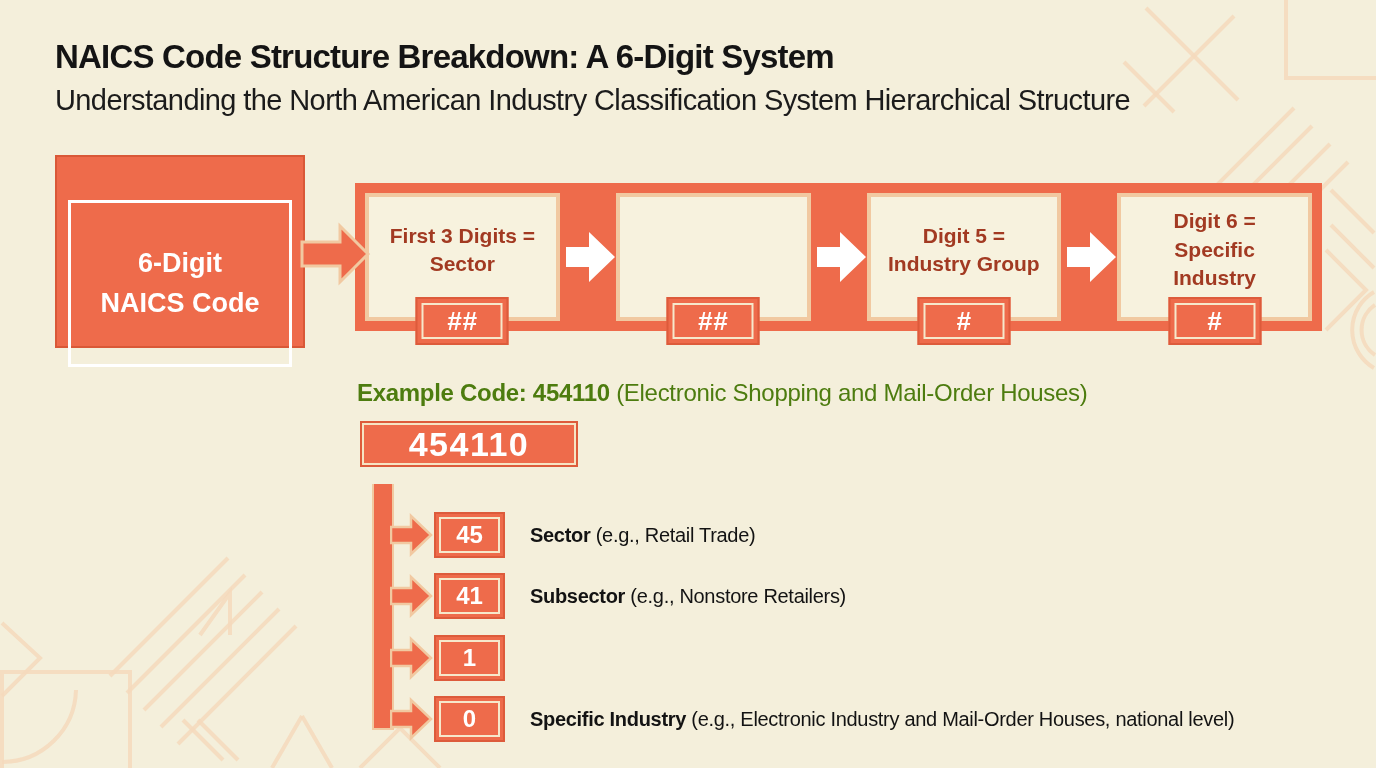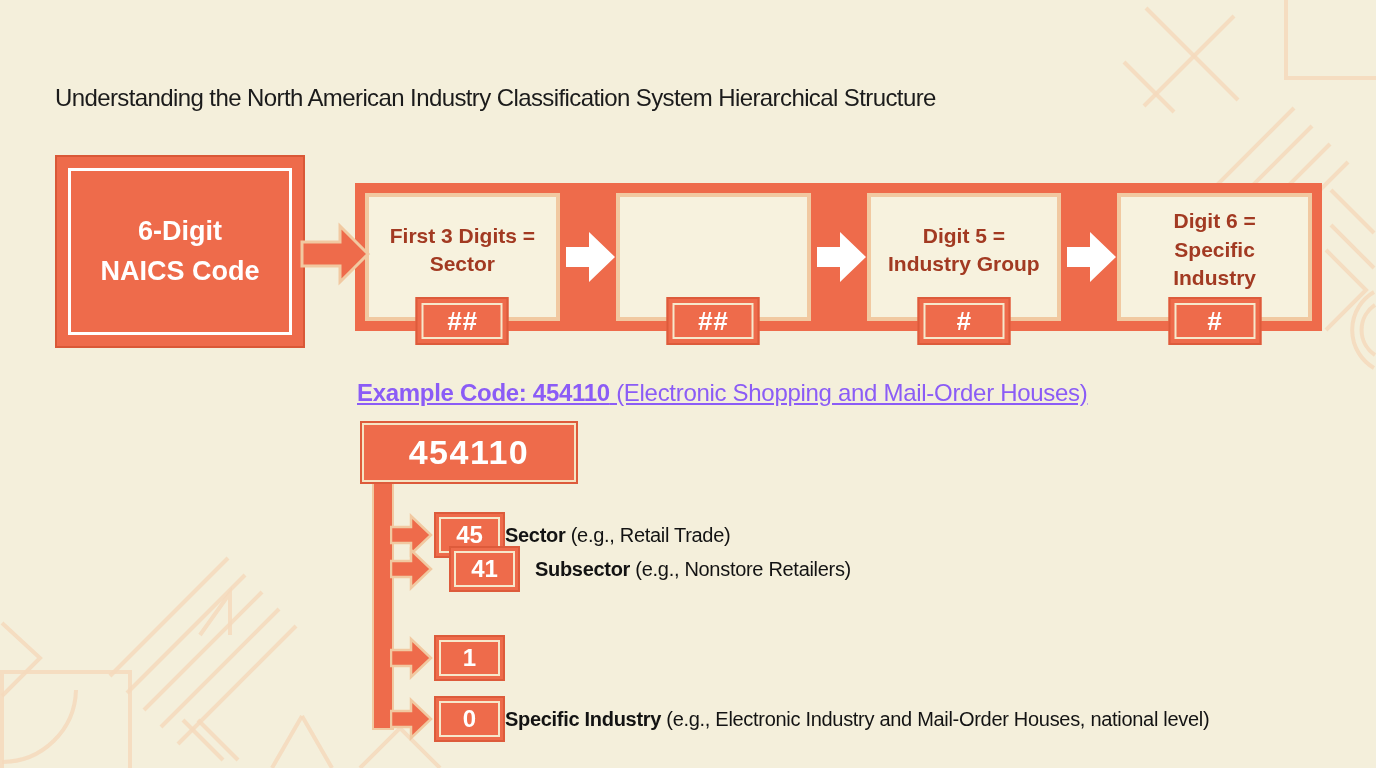--- a/index.html
+++ b/index.html
@@ -10,33 +10,33 @@
   }
   svg.decor { position:absolute; pointer-events:none; }
   svg.decor path, svg.decor line, svg.decor polyline { stroke:#F4D9BC; stroke-width:4; fill:none; opacity:.85; }
 
   .title {
     position:absolute; left:55px; top:38px;
     font-size:33px; font-weight:bold; color:#141414; letter-spacing:-0.8px;
   }
   .subtitle {
     position:absolute; left:55px; top:84px;
-    font-size:24px; font-weight:400; color:#1b1b1b; letter-spacing:-0.6px;
+    font-size:29px; font-weight:400; color:#1b1b1b; letter-spacing:-0.6px;
   }
   .pre { white-space:pre-line; }
 
   
   .source-box {
     position:absolute; left:55px; top:155px; width:250px; height:193px;
     background:#EE6B4B; border:2px solid #D95837; box-sizing:border-box; padding:11px;
   }
   .source-inner {
     width:100%; height:100%; box-sizing:border-box; border:3px solid #FFFFFF;
     display:flex; align-items:center; justify-content:center; text-align:center;
-    color:#FFFFFF; font-size:27px; font-weight:bold; line-height:1.45;
+    color:#FFFFFF; font-size:27px; font-weight:bold; line-height:1.45;margin-top:32px;
   }
 
   
   .connector { position:absolute; left:300px; top:222px; width:72px; height:64px; z-index:3; }
 
   
   .band {
     position:absolute; left:355px; top:183px; width:967px; height:148px;
     background:#EE6B4B; box-sizing:border-box; padding:10px;
     display:flex; gap:56px; z-index:1;
@@ -58,51 +58,51 @@
     width:93px; height:48px; background:#EE6B4B; border:2px solid #DD5B3B;
     box-sizing:border-box; padding:4px; z-index:4;
   }
   .badge-inner {
     width:100%; height:100%; box-sizing:border-box; border:2px solid #F6E8CB;
     display:flex; align-items:center; justify-content:center;
     color:#FFFFFF; font-weight:bold; font-style:italic; font-size:26px; letter-spacing:1px;
   }
 
   
-  .example-heading { position:absolute; left:357px; top:379px; font-size:24px; color:#8b5cf6; letter-spacing:-0.3px;text-decoration:underline; }
+  .example-heading { position:absolute; left:357px; top:379px; font-size:24px; color:#4d7c0f; letter-spacing:-0.3px; }
   .example-heading .bold { font-weight:bold; }
 
   .code-box {
-    position:absolute; left:360px; top:421px; width:218px; height:63px;
+    position:absolute; left:360px; top:421px; width:218px; height:46px;
     background:#EE6B4B; border:2px solid #DD5B3B; box-sizing:border-box; z-index:2;
   }
   .code-inner {
     width:100%; height:100%; box-sizing:border-box; border:2px solid #F6E4C4;
     display:flex; align-items:center; justify-content:center;
     color:#FFFFFF; font-size:34px; font-weight:bold; letter-spacing:1.5px;
   }
 
   .trunk {
     position:absolute; left:372px; top:484px; width:22px; height:246px;
     background:#EE6B4B; border:2px solid #F1C9A1; border-top:none; box-sizing:border-box; z-index:1;
   }
 
   .break-row { position:absolute; left:390px; height:46px; display:flex; align-items:center; z-index:2; }
-  .row-1 { top:512px; } .row-2 { top:546px;gap:15px; } .row-3 { top:635px; } .row-4 { top:696px; }
+  .row-1 { top:512px; } .row-2 { top:573px; } .row-3 { top:635px; } .row-4 { top:696px; }
   .branch-arrow { width:44px; height:44px; flex:0 0 auto; }
   .digit-box {
     width:71px; height:46px; flex:0 0 auto; background:#EE6B4B; border:2px solid #DD5B3B;
     box-sizing:border-box; padding:3px;
   }
   .digit-inner {
     width:100%; height:100%; box-sizing:border-box; border:2px solid #F6E8CB;
     display:flex; align-items:center; justify-content:center;
     color:#FFFFFF; font-weight:bold; font-size:24px;
   }
-  .break-label { font-size:20px; color:#131313; letter-spacing:-0.3px; white-space:nowrap;text-align:center; }
+  .break-label { margin-left:25px; font-size:20px; color:#131313; letter-spacing:-0.3px; white-space:nowrap;text-align:center; }
   .break-label .term { font-weight:bold; }
 </style>
 </head>
 <body>
 
 <div class="canvas">
 
   <svg class="decor" style="right:0; top:0;" width="260" height="380" viewBox="0 0 260 380">
     <polyline points="170,0 170,78 260,78"></polyline>
     <line x1="30" y1="8" x2="122" y2="100"></line>
@@ -129,20 +129,21 @@
     <line x1="161" y1="189" x2="279" y2="71"></line>
     <line x1="178" y1="206" x2="296" y2="88"></line>
     <polyline points="200,97 230,55 230,97"></polyline>
     <line x1="183" y1="182" x2="223" y2="222"></line>
     <line x1="198" y1="182" x2="238" y2="222"></line>
     <line x1="272" y1="230" x2="302" y2="178"></line>
     <line x1="302" y1="178" x2="332" y2="230"></line>
     <polyline points="360,230 400,190 440,230"></polyline>
   </svg>
 
+  <div class="title">NAICS Code Structure Breakdown: A 6-Digit System</div>
   <div class="subtitle">Understanding the North American Industry Classification System Hierarchical Structure</div>
 
   <div class="band">
 
     <div class="step">
       <div class="step-label pre">First 3 Digits =
 Sector</div>
       <div class="badge">
         <div class="badge-inner">##</div>
       </div>

